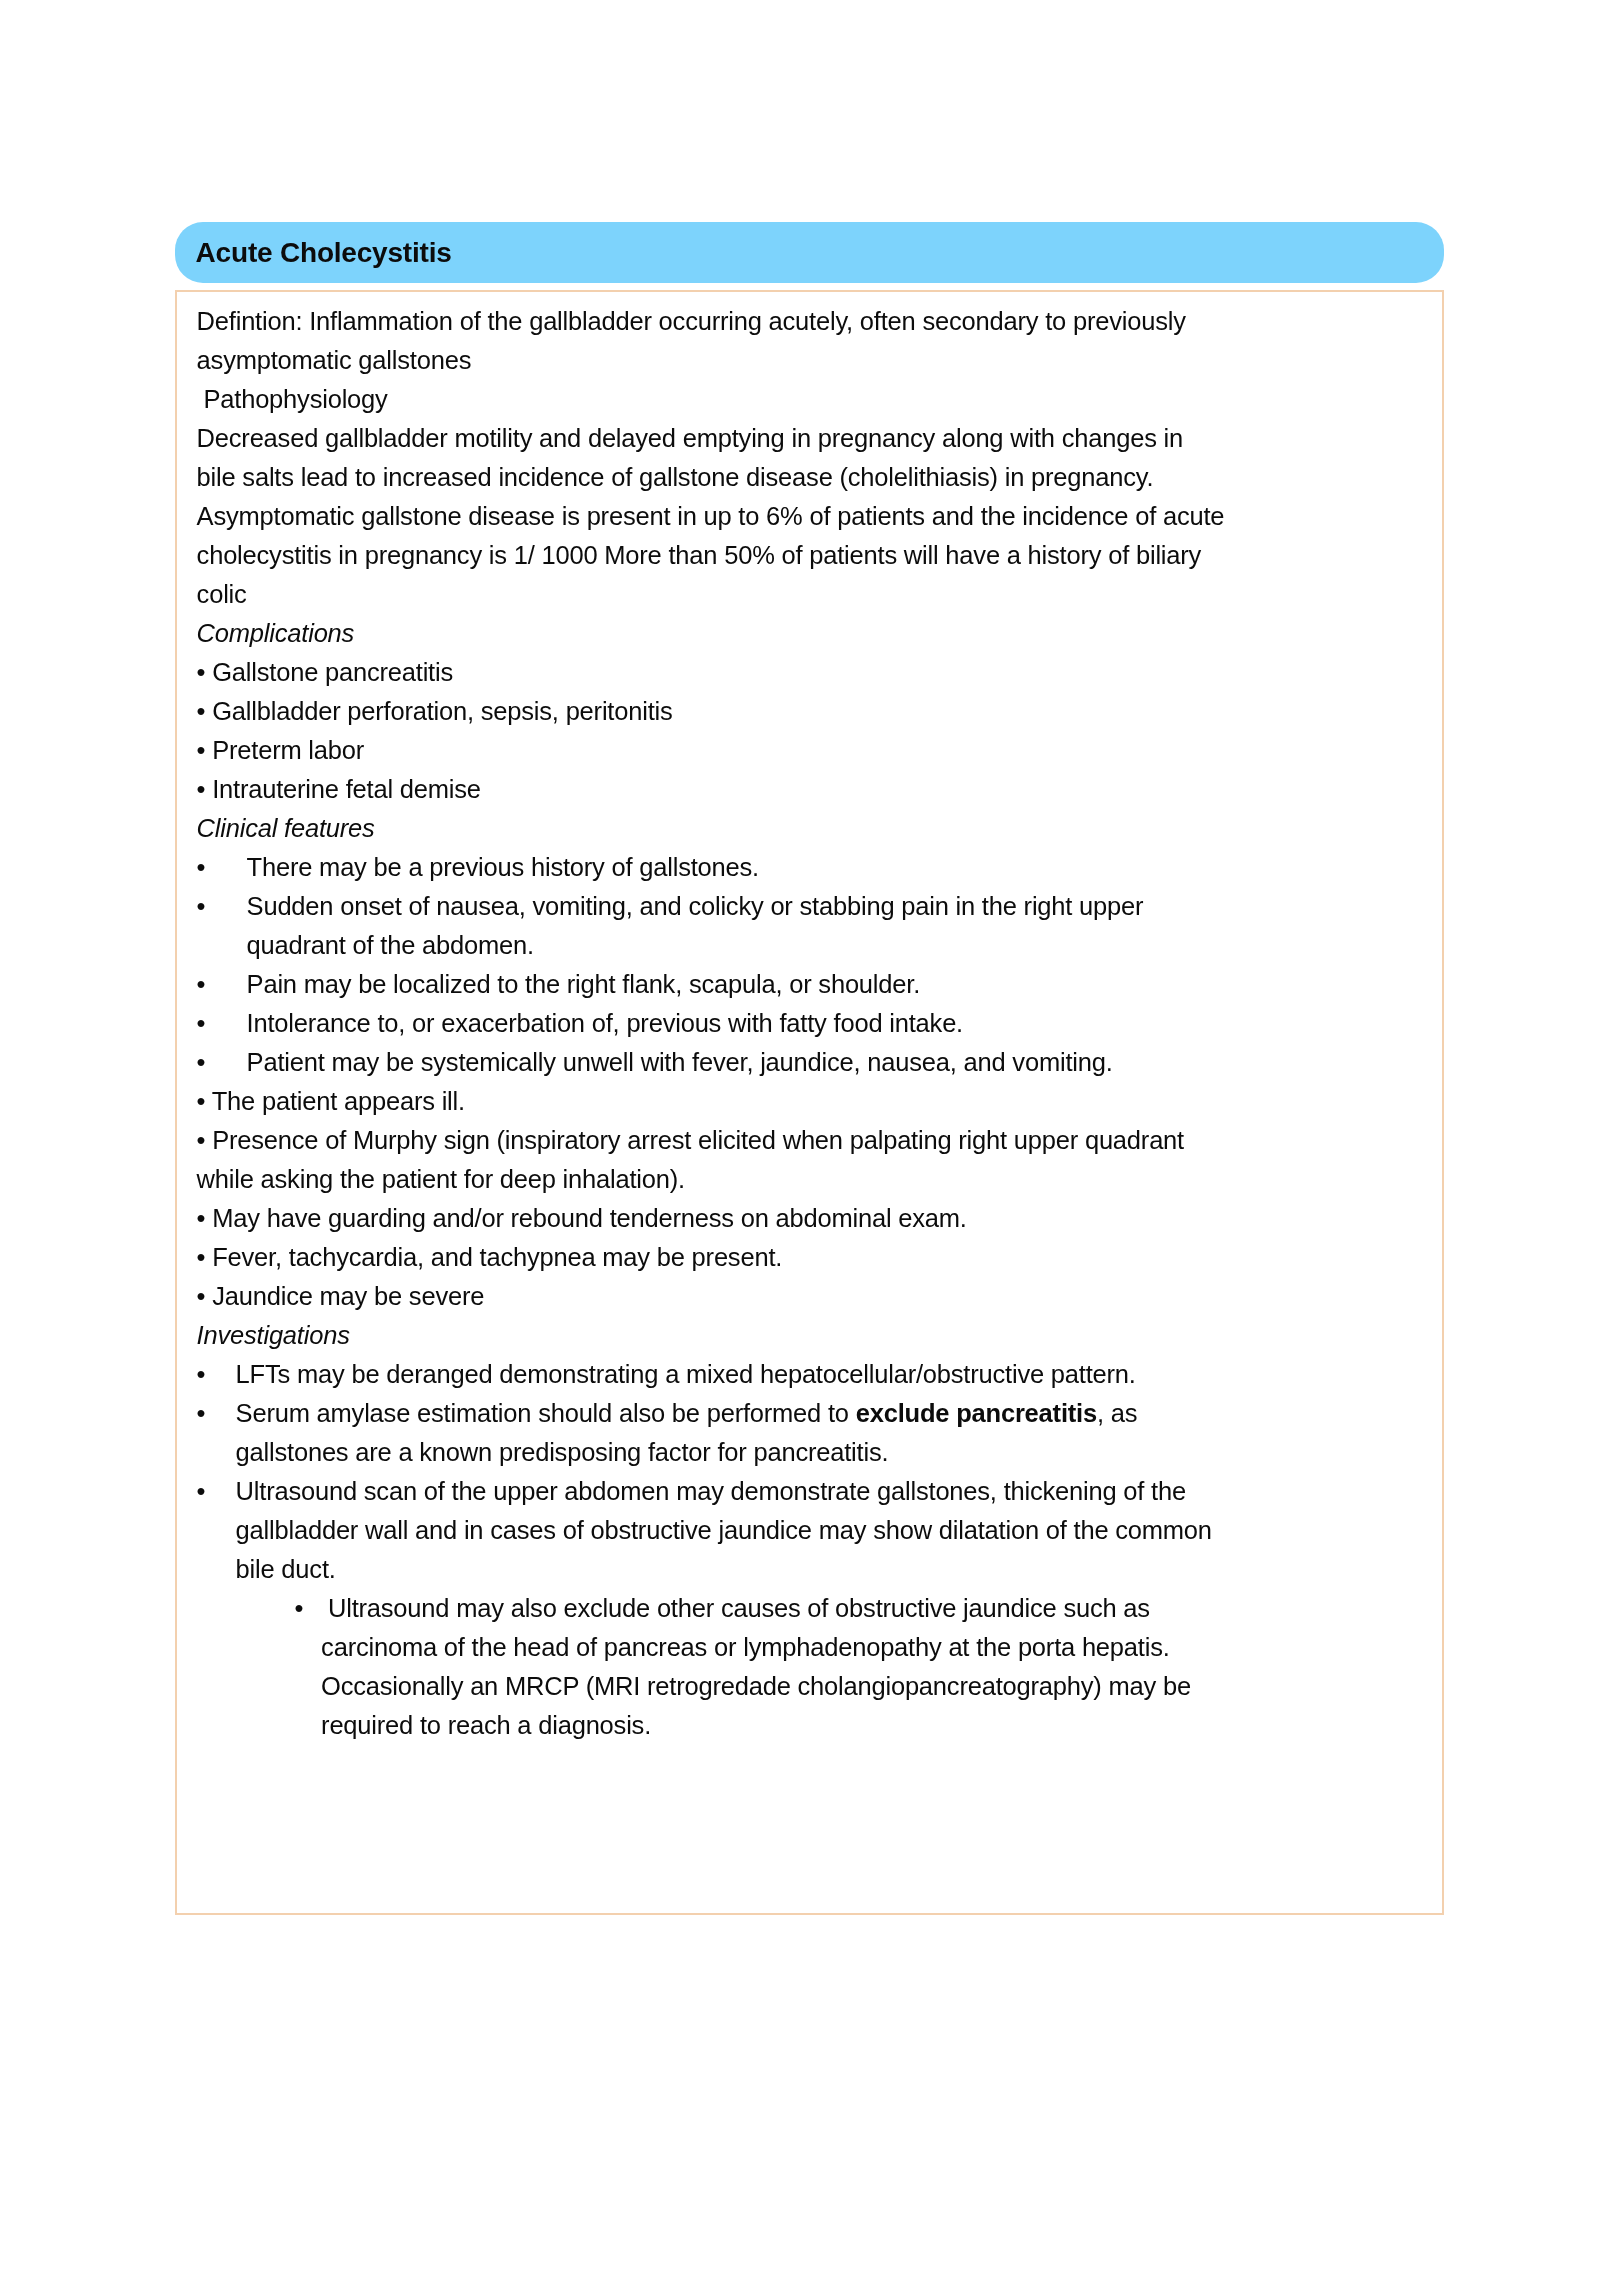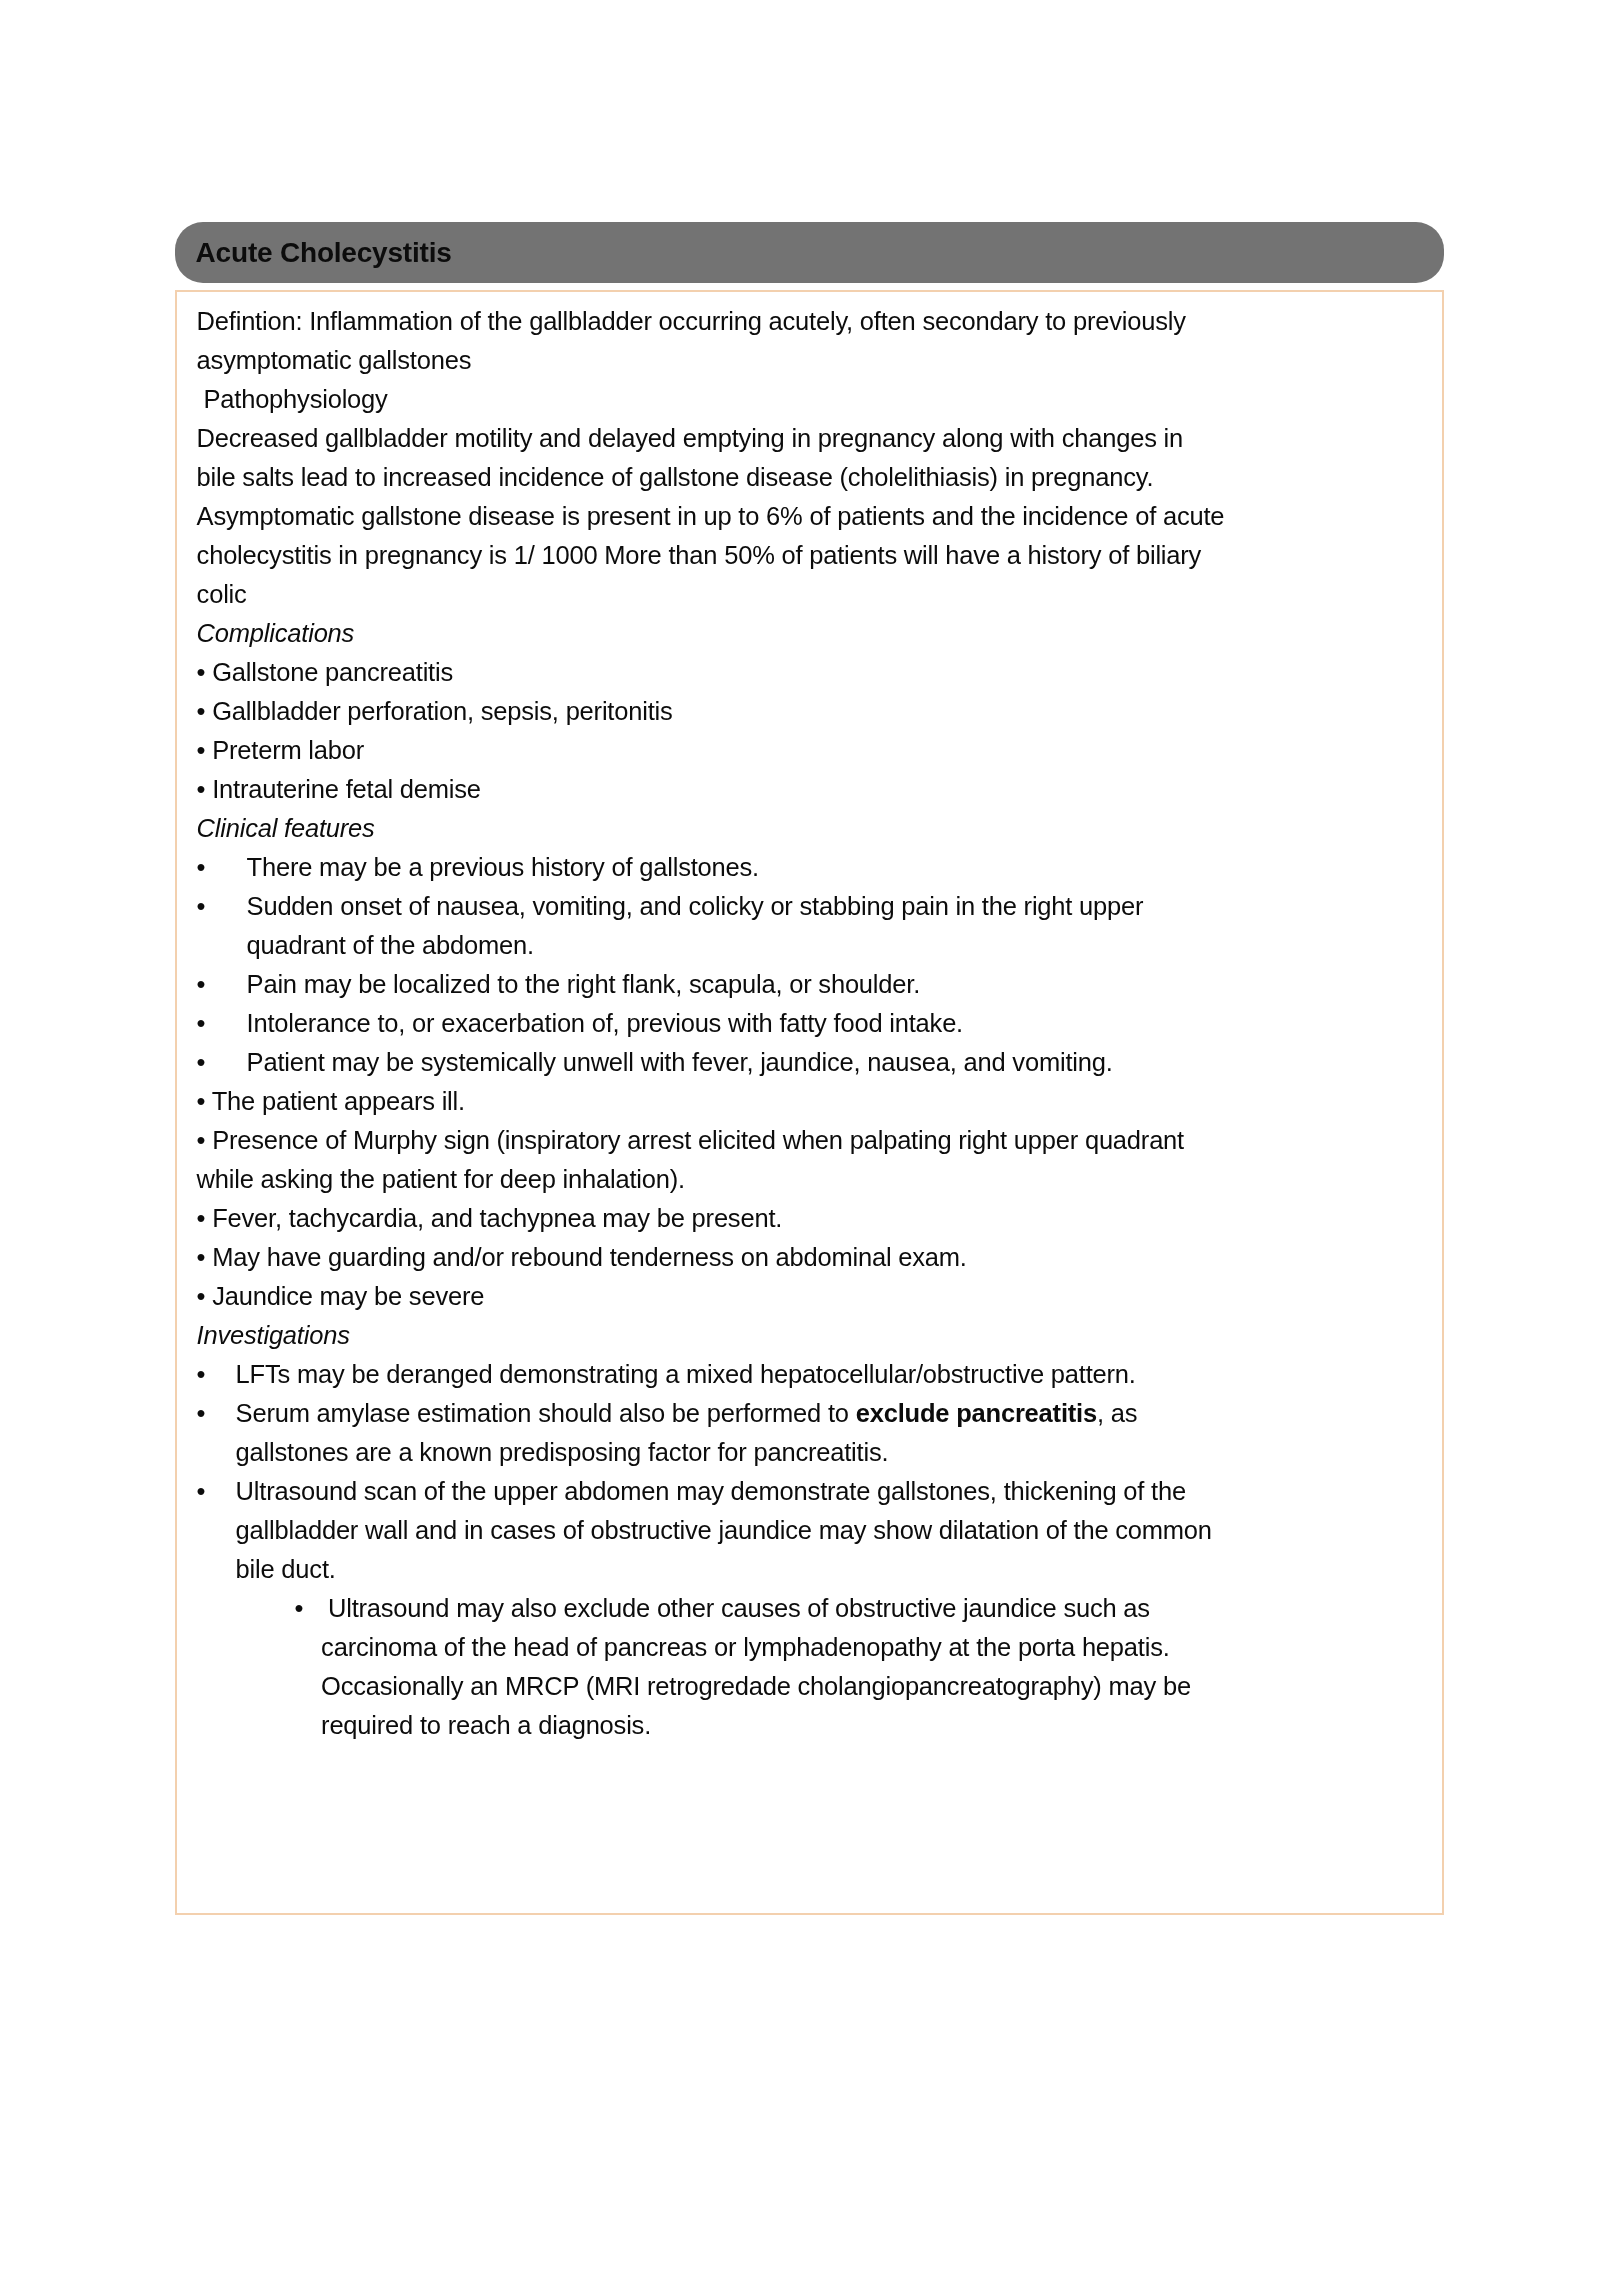--- a/index.html
+++ b/index.html
@@ -45,21 +45,21 @@
   .list.nested .bullet{width:26.5px;}
   .page-number{
     position:absolute;left:0;top:2190px;width:100%;
     text-align:center;font-size:43px;font-weight:bold;
   }
 </style>
 </head>
 <body>
 
 <div class="page">
-  <div class="header-bar" style="background: #737373; border-radius: 28px;">
+  <div class="header-bar" style="background: #7dd3fc; border-radius: 28px;">
     <span class="header-title">Acute Cholecystitis</span>
   </div>
   <div class="content-box" style="border-color: rgb(243, 208, 174);">
       <div class="para"><span>Defintion: Inflammation of the gallbladder occurring acutely, often secondary to previously
 asymptomatic gallstones</span></div>
       <div class="para"><span> Pathophysiology</span></div>
       <div class="para"><span>Decreased gallbladder motility and delayed emptying in pregnancy along with changes in
 bile salts lead to increased incidence of gallstone disease (cholelithiasis) in pregnancy.
 Asymptomatic gallstone disease is present in up to 6% of patients and the incidence of acute
 cholecystitis in pregnancy is 1/ 1000 More than 50% of patients will have a history of biliary
@@ -89,22 +89,22 @@
           <span class="litext"><span>Intolerance to, or exacerbation of, previous with fatty food intake.</span></span>
         </div>
         <div class="li">
           <span class="bullet">•</span>
           <span class="litext"><span>Patient may be systemically unwell with fever, jaundice, nausea, and vomiting.</span></span>
         </div>
       </div>
       <div class="para"><span>• The patient appears ill.</span></div>
       <div class="para"><span>• Presence of Murphy sign (inspiratory arrest elicited when palpating right upper quadrant
 while asking the patient for deep inhalation).</span></div>
+      <div class="para"><span>• May have guarding and/or rebound tenderness on abdominal exam.</span></div>
       <div class="para"><span>• Fever, tachycardia, and tachypnea may be present.</span></div>
-      <div class="para"><span>• May have guarding and/or rebound tenderness on abdominal exam.</span></div>
       <div class="para"><span>• Jaundice may be severe</span></div>
       <div class="para it"><span>Investigations</span></div>
       <div class="list narrow">
         <div class="li">
           <span class="bullet">•</span>
           <span class="litext"><span>LFTs may be deranged demonstrating a mixed hepatocellular/obstructive pattern.</span></span>
         </div>
         <div class="li">
           <span class="bullet">•</span>
           <span class="litext"><span>Serum amylase estimation should also be performed to </span><span class="b u">exclude pancreatitis</span><span>, as

